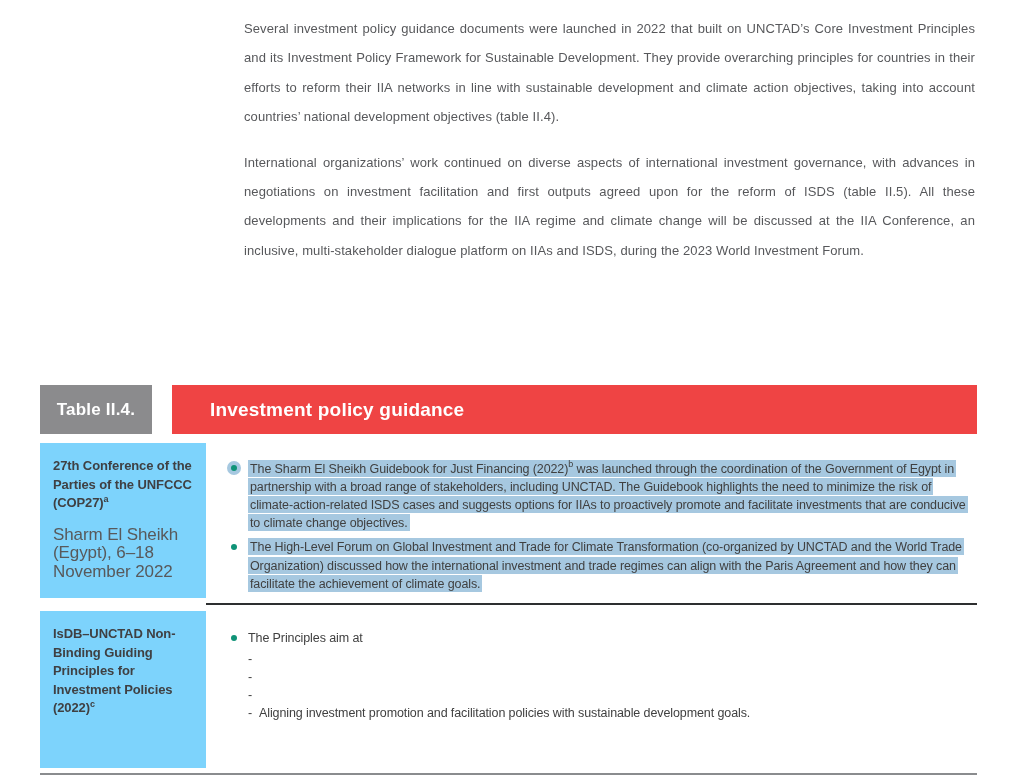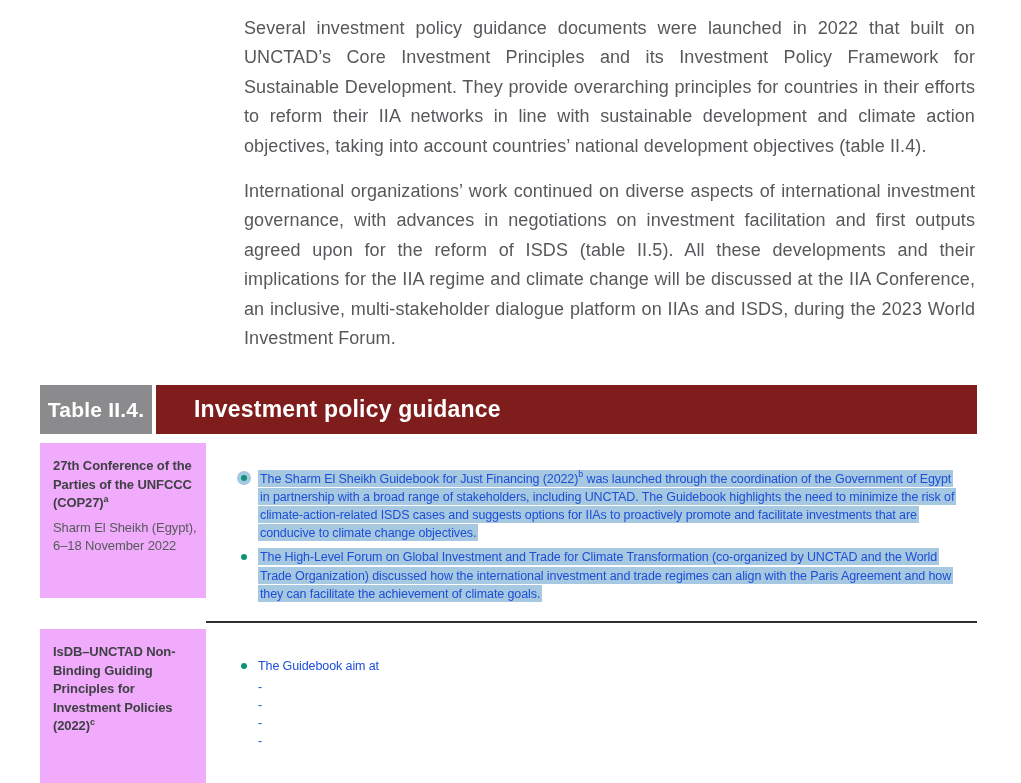--- a/index.html
+++ b/index.html
@@ -4,46 +4,46 @@
 <style>
   * { box-sizing: border-box; }
   html,body { margin:0; padding:0; }
   body {
     width:1021px; height:783px; background:#ffffff; position:relative; overflow:hidden;
     font-family:"Liberation Sans", sans-serif;
     -webkit-font-smoothing:antialiased;
   }
   
   .intro { position:absolute; left:244px; top:2px; width:731px;
-           color:#57585b; font-size:18px; line-height:29.4px; text-align:justify; letter-spacing:.1px; }
+           color:#57585b; font-size:13px; line-height:29.4px; text-align:justify; letter-spacing:.1px; }
   .intro p { margin:0 0 16px 0; }
   .intro p:first-child { margin-top:12px; }
 
   
   .tbl { position:absolute; left:40px; top:385px; width:937px; }
   .tbl-header { display:flex; height:49px; }
-  .tbl-label { width:112px; margin-right:4px; background:#8b8b8d; color:#ffffff;
-               font-weight:bold; font-size:21px; letter-spacing:.2px;
+  .tbl-label { width:112px; margin-right:20px; background:#8b8b8d; color:#ffffff;
+               font-weight:bold; font-size:17px; letter-spacing:.2px;
                display:flex; align-items:center; justify-content:center; }
-  .tbl-title { flex:1; background:#7f1d1d; color:#ffffff; font-weight:bold; font-size:23px;
+  .tbl-title { flex:1; background:#ef4444; color:#ffffff; font-weight:bold; font-size:19px;
                letter-spacing:.2px; display:flex; align-items:center; padding-left:38px; }
 
   .tbl-body { margin-top:9px; }
   .row { display:flex; align-items:stretch; }
-  .cell-left { width:166px; flex:0 0 166px; background:#f0abfc; padding:14px 8px 0 13px; }
+  .cell-left { width:166px; flex:0 0 166px; background:#7dd3fc; padding:14px 8px 0 13px; }
   .row1 .cell-left { height:155px; }
   .row2 .cell-left { height:157px; }
   .cell-title { font-weight:bold; font-size:13px; line-height:18.5px; color:#3f4043; letter-spacing:-.1px; }
-  .cell-sub   { font-size:13px; line-height:18.5px; color:#58595b; letter-spacing:-.1px; margin-top:6px; }
+  .cell-sub   { font-size:17px; line-height:18.5px; color:#58595b; letter-spacing:-.1px; margin-top:13px; }
   sup { font-size:9px; line-height:0; vertical-align:super; }
 
   .cell-right { flex:1; padding:12px 6px 0 18px; }
   .row2 .cell-right { padding-top:14px; }
-  ul.blist { list-style:none; margin:14px; padding:0; font-size:12.5px; line-height:18.2px;
-             color:#1d4ed8; letter-spacing:-.1px; }
+  ul.blist { list-style:none; margin:4px; padding:0; font-size:12.5px; line-height:18.2px;
+             color:#404040; letter-spacing:-.1px; }
   ul.blist > li { position:relative; padding-left:20px; margin:0 0 6px 0; }
   .dot { position:absolute; left:3px; top:6px; width:6px; height:6px; border-radius:50%; background:#0f9377; }
   .dot-hl { box-shadow:0 0 0 4px #a6c8e0; }
   .hl { background:#a6c8e0; padding:1.5px 2px; box-decoration-break:clone; -webkit-box-decoration-break:clone; }
 
   .sublist { margin-top:2px; }
   .sub-item { display:flex; }
   .dash { flex:0 0 11px; }
 
   .row-divider { margin-left:166px; height:2px; background:#2d2f30; margin-top:5px; margin-bottom:6px; }
@@ -87,33 +87,34 @@
     <div class="row-divider"></div>
 
     <div class="row row2">
       <div class="cell-left">
         <div class="cell-title"><span>IsDB–UNCTAD Non-Binding Guiding Principles for Investment Policies (2022)</span><sup>c</sup></div>
       </div>
       <div class="cell-right">
         <ul class="blist">
           <li>
             <span class="dot"></span>
-            <span>The Guidebook aim at</span>
+            <span>The Principles aim at</span>
             <div class="sublist">
               <div class="sub-item">
                   <span class="dash">-</span>
                 </div>
               <div class="sub-item">
                   <span class="dash">-</span>
                 </div>
               <div class="sub-item">
                   <span class="dash">-</span>
                 </div>
               <div class="sub-item">
                   <span class="dash">-</span>
+                  <span>Aligning investment promotion and facilitation policies with sustainable development goals.</span>
                 </div>
             </div>
           </li>
         </ul>
       </div>
     </div>
 
     <div class="tbl-bottom"></div>
   </div>
 </div>

